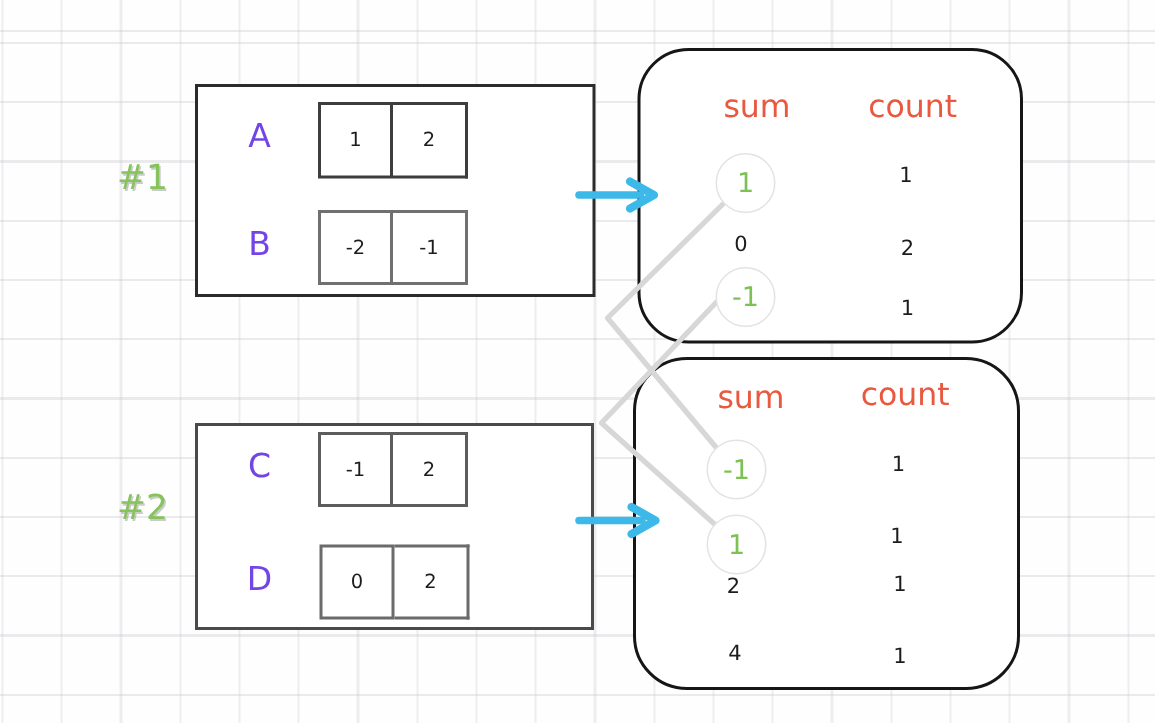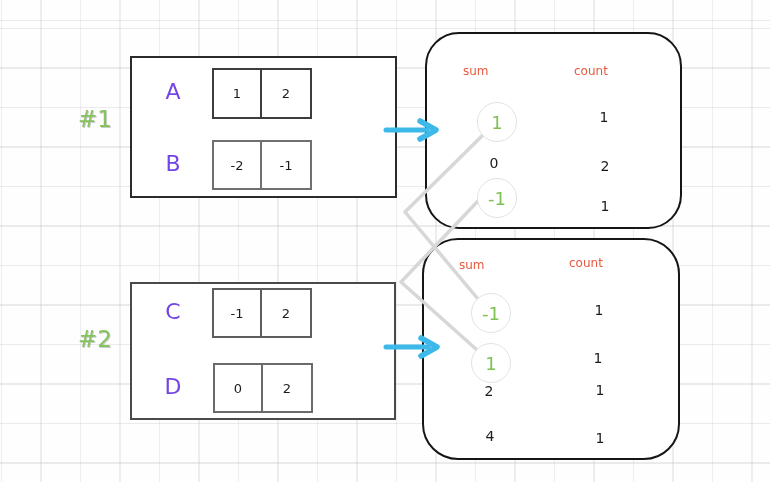--- a/index.html
+++ b/index.html
@@ -27,22 +27,22 @@
   .rowlabel{position:absolute;width:28px;height:24px;line-height:24px;text-align:center;
             color:#7445e6;font-size:22px;}
   .rl-a{left:159px;top:80px;} .rl-b{left:159px;top:152px;}
   .rl-c{left:159px;top:300px;} .rl-d{left:159px;top:375px;}
   .grouplabel{position:absolute;width:40px;height:26px;line-height:26px;text-align:center;
               color:#86c35c;font-size:23px;text-shadow:1px 1px 0 rgba(110,110,110,0.35);}
   .gl-1{left:75px;top:106px;} .gl-2{left:75px;top:326px;}
   .panel{position:absolute;background:#fff;box-sizing:border-box;border:2px solid #161616;}
   .panel.p1{left:425px;top:32px;width:257px;height:197px;border-radius:34px;}
   .panel.p2{left:422px;top:238px;width:258px;height:222px;border-radius:36px;}
-  .hdr{position:absolute;width:64px;height:22px;line-height:22px;text-align:left;
-       color:#e8593f;font-size:12px;}
+  .hdr{position:absolute;width:64px;height:22px;line-height:22px;text-align:right;
+       color:#e8593f;font-size:21px;}
   .h-sum1{left:463px;top:60px;}  .h-cnt1{left:574px;top:60px;}
   .h-sum2{left:459px;top:254px;} .h-cnt2{left:569px;top:252px;}
   .num{position:absolute;width:24px;height:18px;line-height:18px;text-align:center;
        color:#1c1c1c;font-size:14px;}
   .circle{position:absolute;width:40px;height:40px;box-sizing:border-box;border-radius:50%;
           border:1.5px solid #e3e3e3;background:#fff;color:#7dc154;font-size:18px;
           display:flex;align-items:center;justify-content:center;}
   .c-p1r1{left:477px;top:102px;} .c-p1r3{left:477px;top:178px;}
   .c-p2r1{left:471px;top:293px;} .c-p2r2{left:471px;top:343px;}
   .n-p1r1c{left:592px;top:108px;}

